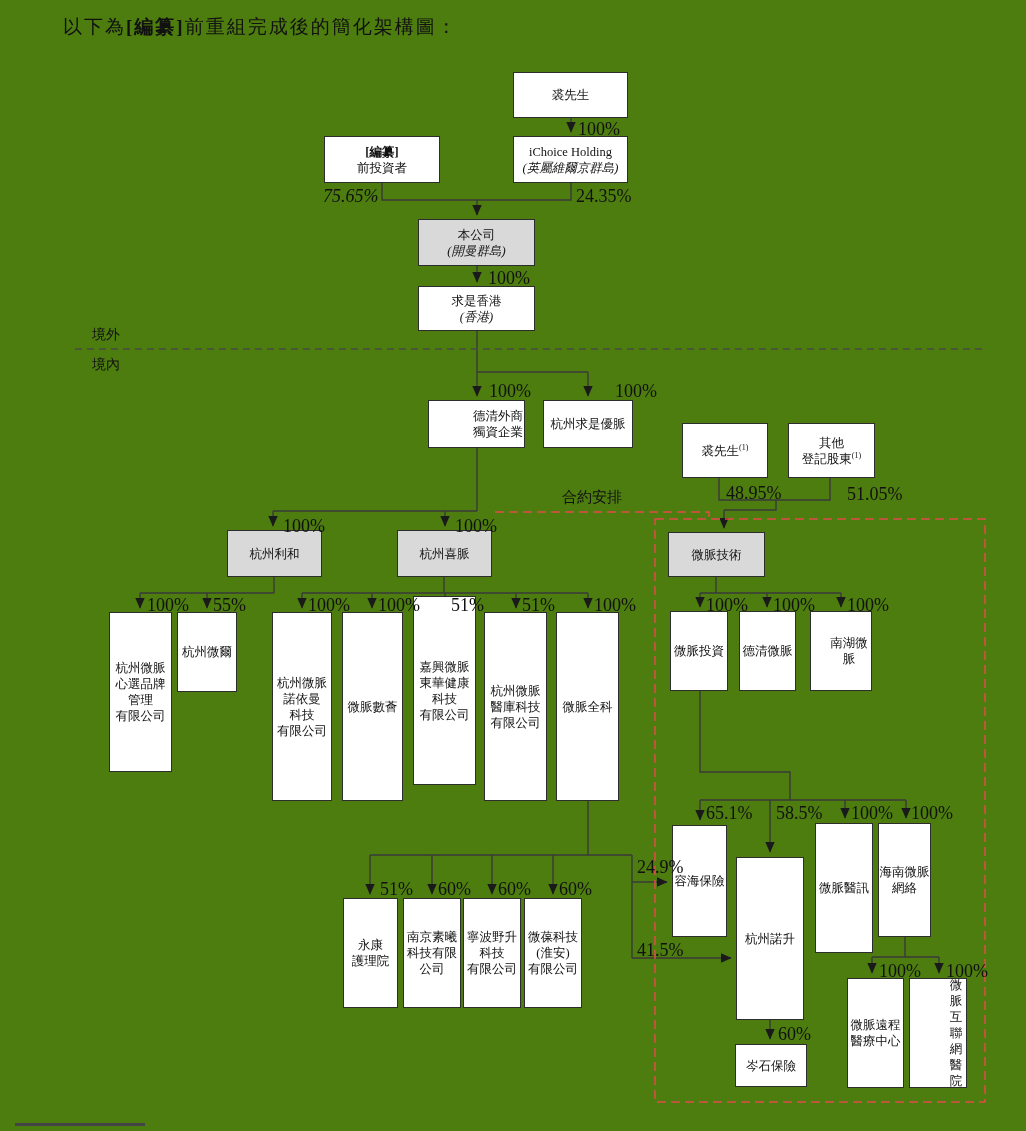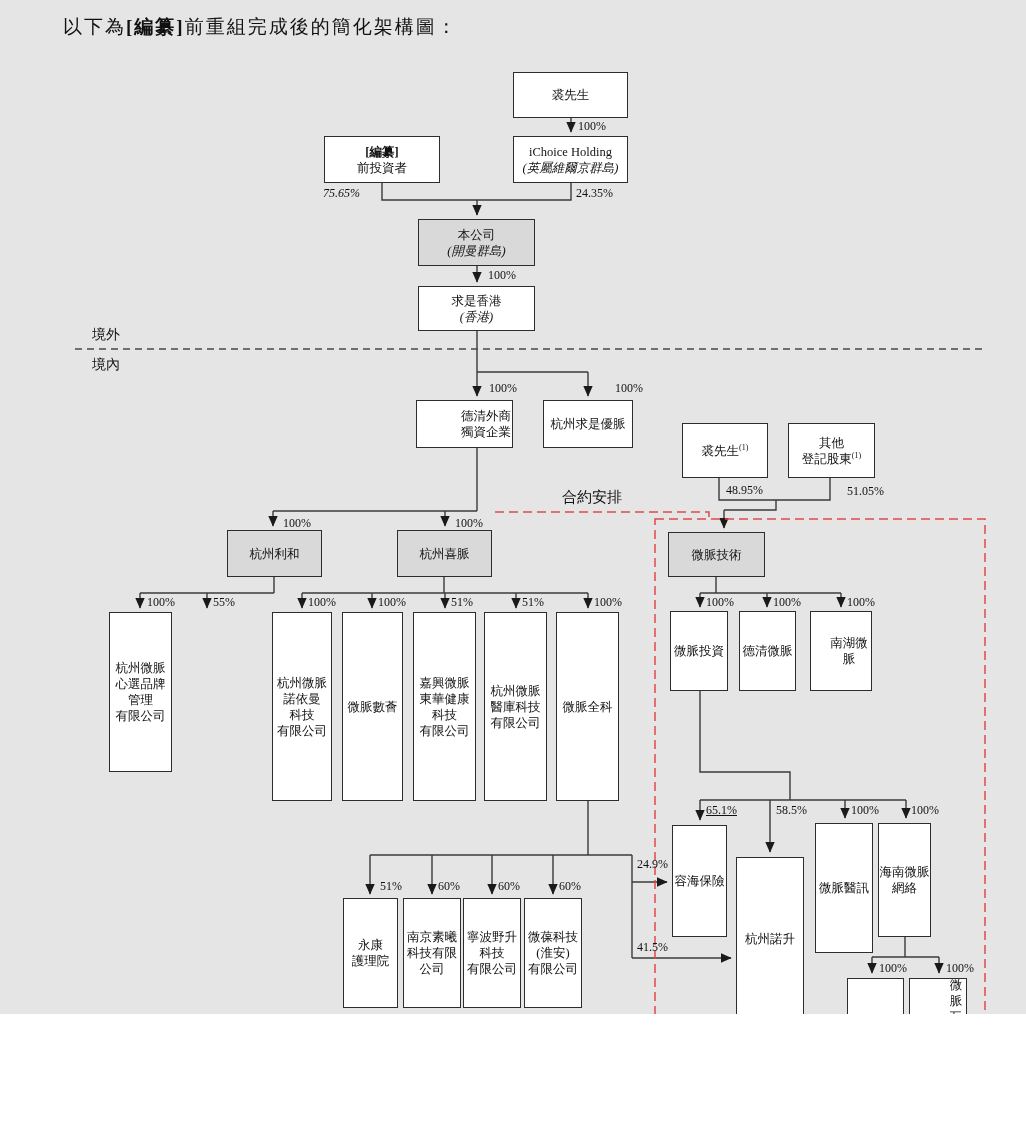--- a/index.html
+++ b/index.html
@@ -1,27 +1,27 @@
 <!DOCTYPE html>
 <html><head>
 <meta charset="utf-8">
 <style>
   html,body{margin:0;padding:0;background:#fff;}
-  .canvas{position:relative;width:1026px;height:1014px;background:#e5e5e5;overflow:hidden;
+  .canvas{position:relative;width:1026px;height:1131px;background:#4d7c0f;overflow:hidden;
           font-family:"Liberation Serif","DejaVu Serif",serif;color:#111;}
   .svglayer{position:absolute;left:0;top:0;}
   .title{position:absolute;left:63px;top:14px;font-size:19px;letter-spacing:2px;white-space:nowrap;}
   .b{font-weight:bold;}
   .it{font-style:italic;}
   .node{position:absolute;box-sizing:border-box;border:1.5px solid #2d2d2d;background:#fff;
         display:flex;flex-direction:column;align-items:center;justify-content:center;
         text-align:center;font-size:12.5px;line-height:16px;}
   .gray{background:#d9d9d9;}
   .txt{white-space:pre-line;}
-  .pct{position:absolute;font-size:12px;white-space:nowrap;}
+  .pct{position:absolute;font-size:18px;white-space:nowrap;}
   .region{position:absolute;font-size:14px;white-space:nowrap;}
   .small{font-size:15px;}
   sup{font-size:8px;line-height:0;}
   .footrule{position:absolute;left:15px;top:1123px;width:130px;height:2.5px;background:#444;}
 </style>
 </head>
 <body>
 
 <div class="canvas">
 
@@ -113,21 +113,21 @@
   <div class="node gray" style="left:418px;top:219px;width:117px;height:47px;">
     <span>本公司</span>
     <span class="it">(開曼群島)</span>
   </div>
 
   <div class="node" style="left:418px;top:286px;width:117px;height:45px;">
     <span>求是香港</span>
     <span class="it">(香港)</span>
   </div>
 
-  <div class="node" style="left:416px;top:400px;width:97px;height:48px;padding-left:43px;">
+  <div class="node" style="left:428px;top:400px;width:97px;height:48px;padding-left:43px;">
       <span class="txt">德清外商
 獨資企業</span>
     </div>
 
   <div class="node" style="left:543px;top:400px;width:90px;height:48px;">
       <span class="txt">杭州求是優脈</span>
     </div>
 
   <div class="node" style="left:682px;top:423px;width:86px;height:55px;">
     <span><span>裘先生</span><sup>(1)</sup></span>
@@ -147,30 +147,33 @@
   <div class="node gray" style="left:668px;top:532px;width:97px;height:45px;">
       <span class="txt">微脈技術</span>
     </div>
 
   <div class="node" style="left:109px;top:612px;width:63px;height:160px;">
       <span class="txt">杭州微脈
 心選品牌
 管理
 有限公司</span>
     </div>
+  <div class="node" style="left:177px;top:612px;width:60px;height:80px;">
+      <span class="txt">杭州微爾</span>
+    </div>
   <div class="node" style="left:272px;top:612px;width:60px;height:189px;">
       <span class="txt">杭州微脈
 諾依曼
 科技
 有限公司</span>
     </div>
   <div class="node" style="left:342px;top:612px;width:61px;height:189px;">
       <span class="txt">微脈數薈</span>
     </div>
-  <div class="node" style="left:413px;top:612px;width:63px;height:189px;">
+  <div class="node" style="left:413px;top:596px;width:63px;height:189px;">
       <span class="txt">嘉興微脈
 東華健康
 科技
 有限公司</span>
     </div>
   <div class="node" style="left:484px;top:612px;width:63px;height:189px;">
       <span class="txt">杭州微脈
 醫庫科技
 有限公司</span>
     </div>
@@ -252,21 +255,21 @@
   <span class="pct" style="left:451px;top:595px;">51%</span>
   <span class="pct" style="left:522px;top:595px;">51%</span>
   <span class="pct" style="left:594px;top:595px;">100%</span>
   <span class="pct" style="left:706px;top:595px;">100%</span>
   <span class="pct" style="left:773px;top:595px;">100%</span>
   <span class="pct" style="left:847px;top:595px;">100%</span>
   <span class="pct" style="left:380px;top:879px;">51%</span>
   <span class="pct" style="left:438px;top:879px;">60%</span>
   <span class="pct" style="left:498px;top:879px;">60%</span>
   <span class="pct" style="left:559px;top:879px;">60%</span>
-  <span class="pct" style="left:706px;top:803px;text-decoration:underline;">65.1%</span>
+  <span class="pct" style="left:706px;top:803px;">65.1%</span>
   <span class="pct" style="left:776px;top:803px;">58.5%</span>
   <span class="pct" style="left:851px;top:803px;">100%</span>
   <span class="pct" style="left:911px;top:803px;">100%</span>
   <span class="pct" style="left:637px;top:857px;">24.9%</span>
   <span class="pct" style="left:637px;top:940px;">41.5%</span>
   <span class="pct" style="left:778px;top:1024px;">60%</span>
   <span class="pct" style="left:879px;top:961px;">100%</span>
   <span class="pct" style="left:946px;top:961px;">100%</span>
 
   <div class="footrule"></div>

